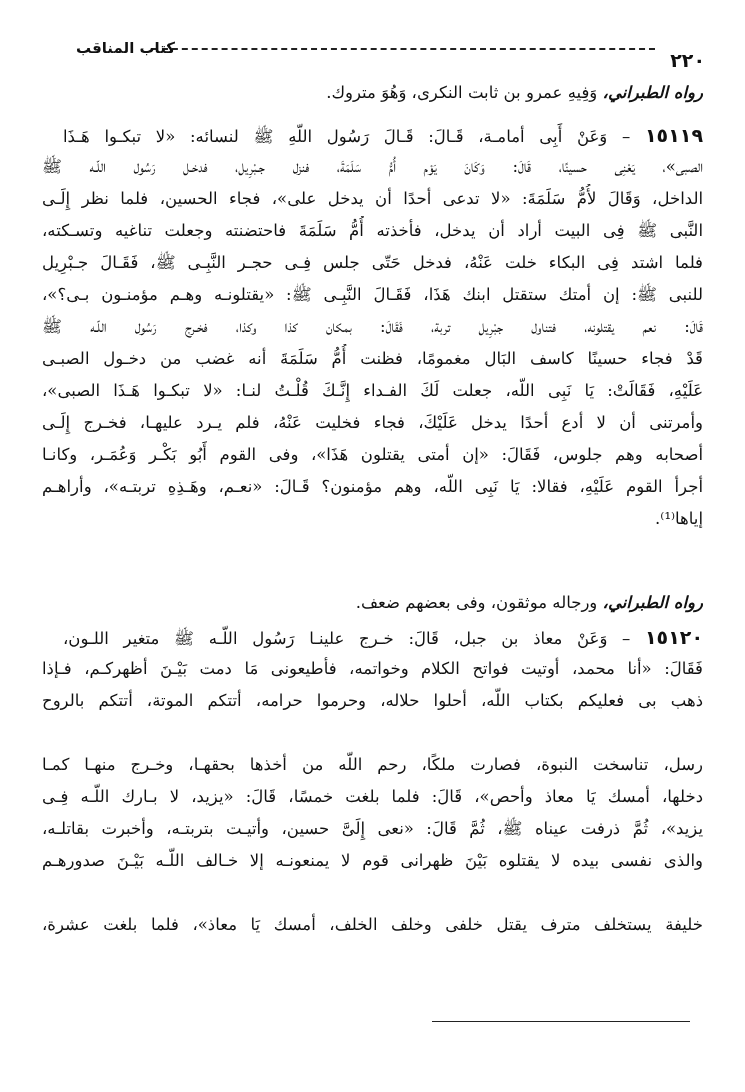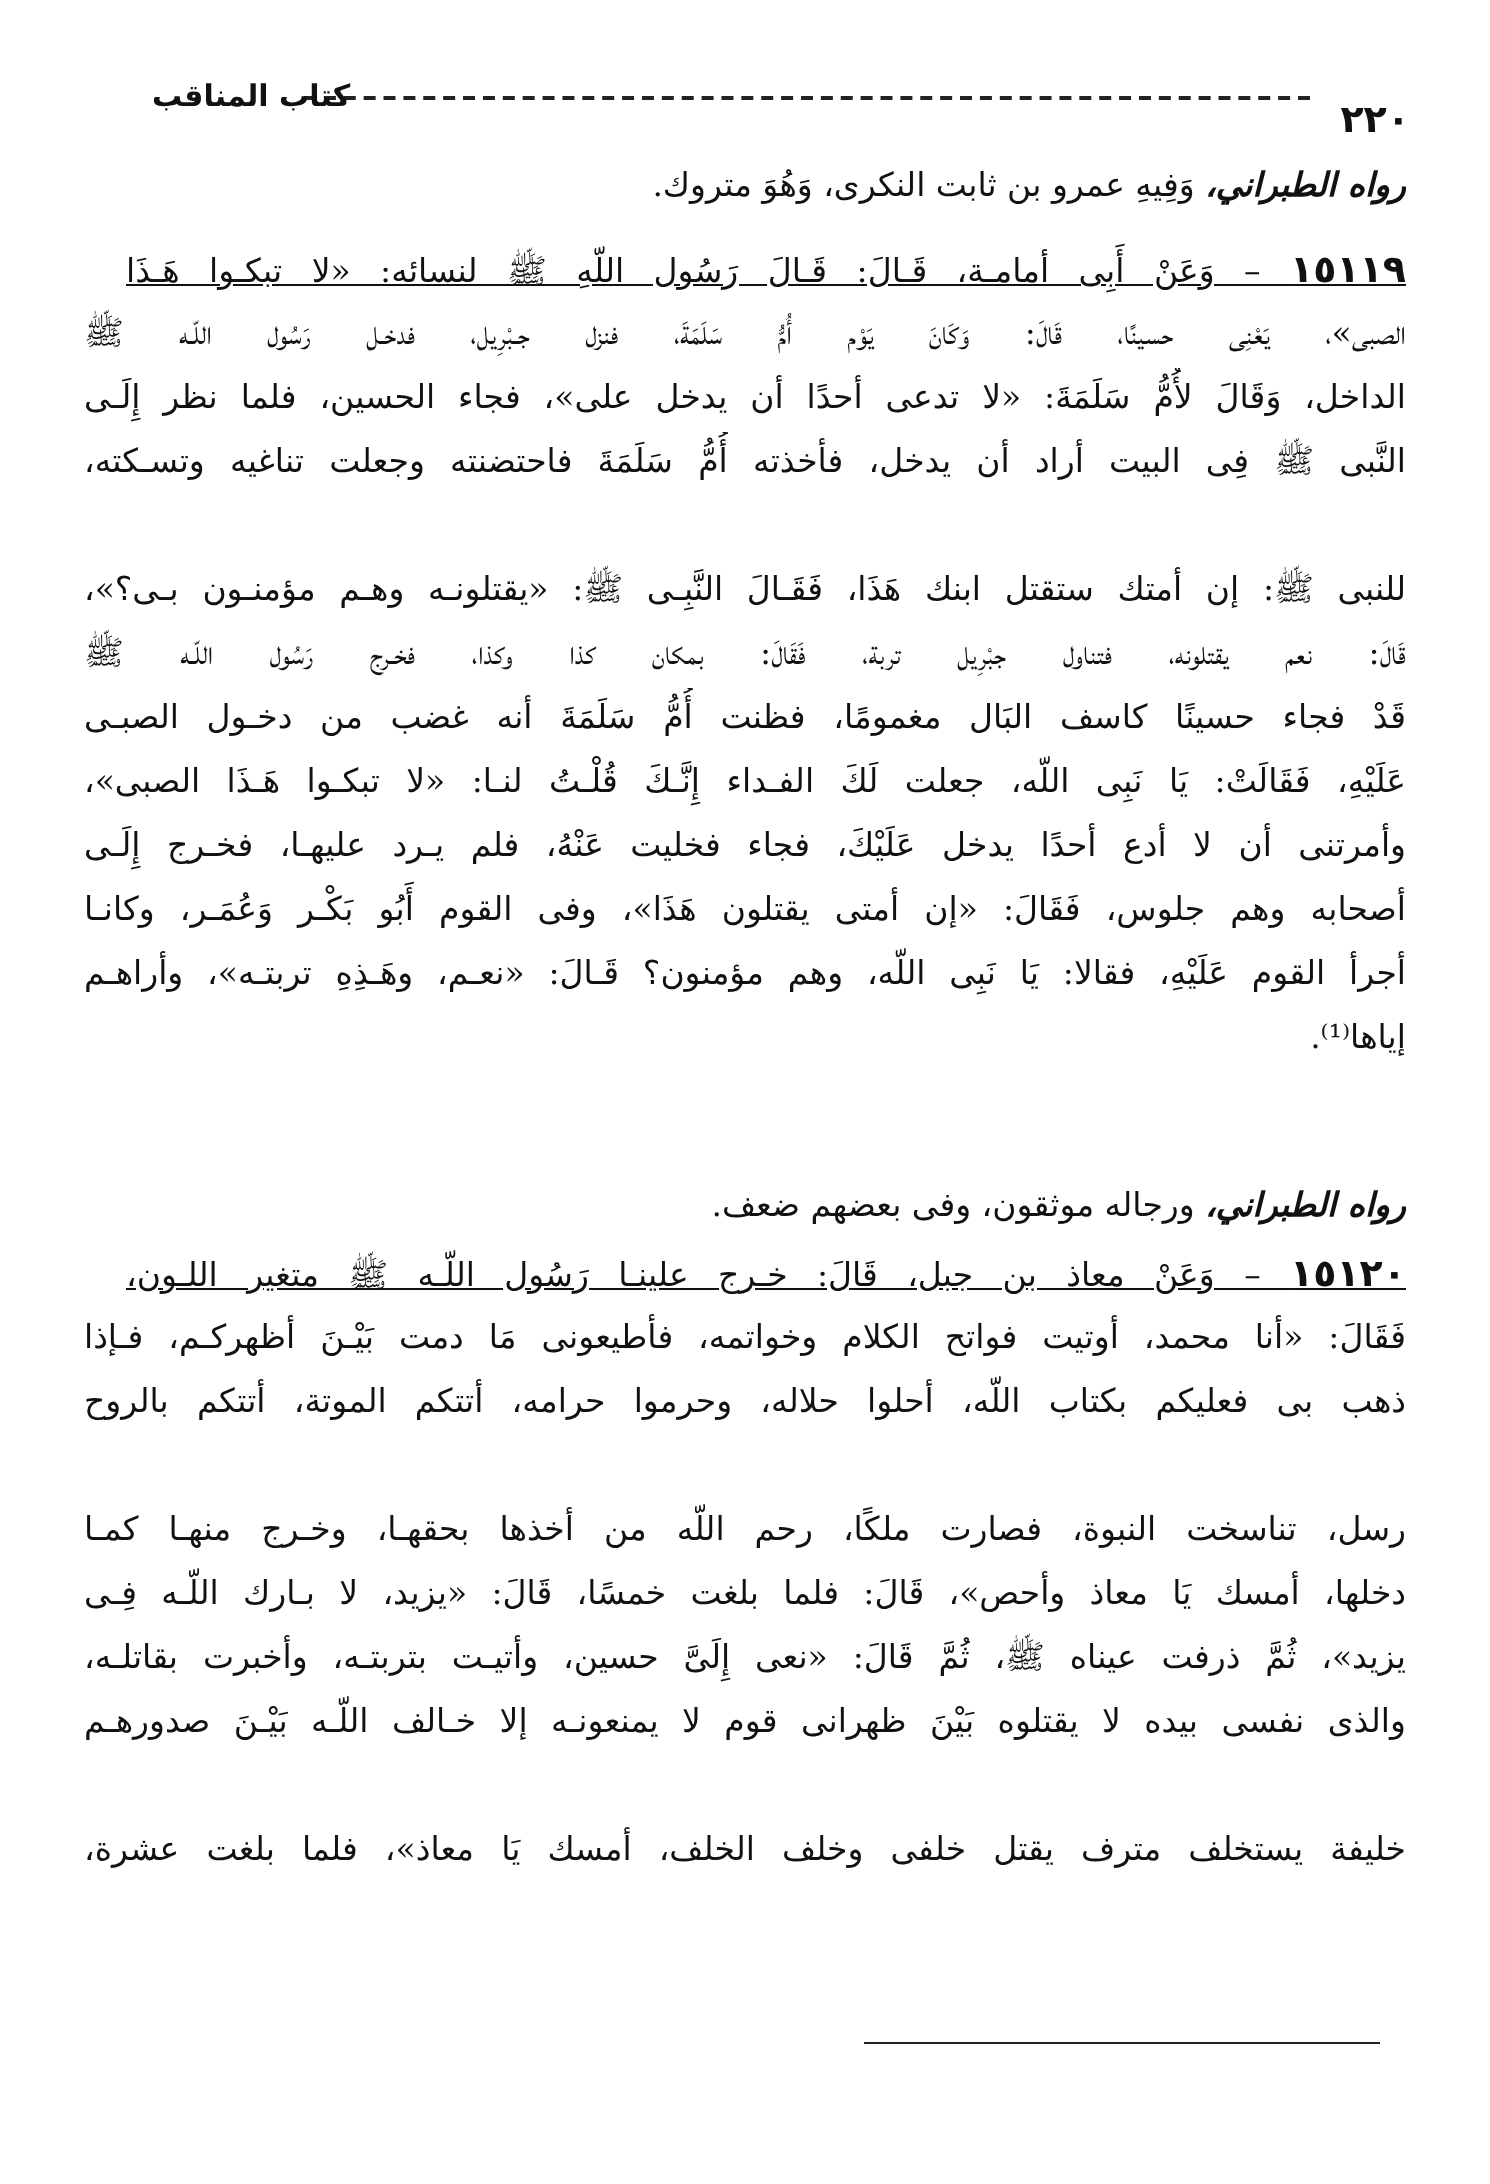--- a/index.html
+++ b/index.html
@@ -31,21 +31,21 @@
   }
 
   .line {
     position: absolute; right: 42px; width: 661px;
     direction: rtl; text-align: justify; text-align-last: justify;
     font-size: 16.5px; line-height: 30px; white-space: nowrap; overflow: hidden;
     height: 32px;
   }
   .line.last { text-align-last: right; }
   .line.indent { width: 640px; right: 42px; }
-  .line.indent-hadith { width: 640px; text-decoration: underline; }
+  .line.indent-hadith { width: 640px; }
   .bold-lead { font-weight: bold; font-style: italic; }
   .hadith-num {
     font-family: "DejaVu Sans", sans-serif; font-weight: bold; font-size: 19px;
   }
 
   .fn-rule {
     position: absolute; left: 432px; top: 1021px; width: 258px; height: 0;
     border-top: 1.5px solid #222;
   }
   .footnote {
@@ -63,20 +63,21 @@
     <div class="dashes"></div>
     <span class="book-title">كتاب المناقب</span>
   </div>
 
   <div class="line indent last" style="top:78px"><span class="bold-lead">رواه الطبراني،</span><span> وَفِيهِ عمرو بن ثابت النكرى، وَهُوَ متروك.</span></div>
 
   <div class="line indent-hadith" style="top:120px"><span class="hadith-num">١٥١١٩</span><span> – وَعَنْ أَبِى أمامـة، قَـالَ: قَـالَ رَسُول اللّهِ ﷺ لنسائه: «لا تبكـوا هَـذَا</span></div>
   <div class="line" style="top:152px">الصبى»، يَعْنِى حسينًا، قَالَ: وَكَانَ يَوْم أُمُّ سَلَمَةَ، فنزل جـبْرِيل، فدخـل رَسُول اللّـه ﷺ</div>
   <div class="line" style="top:184px">الداخل، وَقَالَ لأُمُّ سَلَمَةَ: «لا تدعى أحدًا أن يدخل على»، فجاء الحسين، فلما نظر إِلَـى</div>
   <div class="line" style="top:216px">النَّبى ﷺ فِى البيت أراد أن يدخل، فأخذته أُمُّ سَلَمَةَ فاحتضنته وجعلت تناغيه وتسـكته،</div>
+  <div class="line" style="top:248px">فلما اشتد فِى البكاء خلت عَنْهُ، فدخل حَتّى جلس فِـى حجـر النَّبِـى ﷺ، فَقَـالَ جـبْرِيل</div>
   <div class="line" style="top:280px">للنبى ﷺ: إن أمتك ستقتل ابنك هَذَا، فَقَـالَ النَّبِـى ﷺ: «يقتلونـه وهـم مؤمنـون بـى؟»،</div>
   <div class="line" style="top:312px">قَالَ: نعم يقتلونه، فتناول جبْرِيل تربة، فَقَالَ: بمكان كذا وكذا، فخـرج رَسُول اللّـه ﷺ</div>
   <div class="line" style="top:344px">قَدْ فجاء حسينًا كاسف البَال مغمومًا، فظنت أُمُّ سَلَمَةَ أنه غضب من دخـول الصبـى</div>
   <div class="line" style="top:376px">عَلَيْهِ، فَقَالَتْ: يَا نَبِى اللّه، جعلت لَكَ الفـداء إِنَّـكَ قُلْـتُ لنـا: «لا تبكـوا هَـذَا الصبى»،</div>
   <div class="line" style="top:408px">وأمرتنى أن لا أدع أحدًا يدخل عَلَيْكَ، فجاء فخليت عَنْهُ، فلم يـرد عليهـا، فخـرج إِلَـى</div>
   <div class="line" style="top:440px">أصحابه وهم جلوس، فَقَالَ: «إن أمتى يقتلون هَذَا»، وفى القوم أَبُو بَكْـر وَعُمَـر، وكانـا</div>
   <div class="line" style="top:472px">أجرأ القوم عَلَيْهِ، فقالا: يَا نَبِى اللّه، وهم مؤمنون؟ قَـالَ: «نعـم، وهَـذِهِ تربتـه»، وأراهـم</div>
   <div class="line last" style="top:504px">إياها⁽¹⁾.</div>
 
   <div class="line indent last" style="top:588px"><span class="bold-lead">رواه الطبراني،</span><span> ورجاله موثقون، وفى بعضهم ضعف.</span></div>

